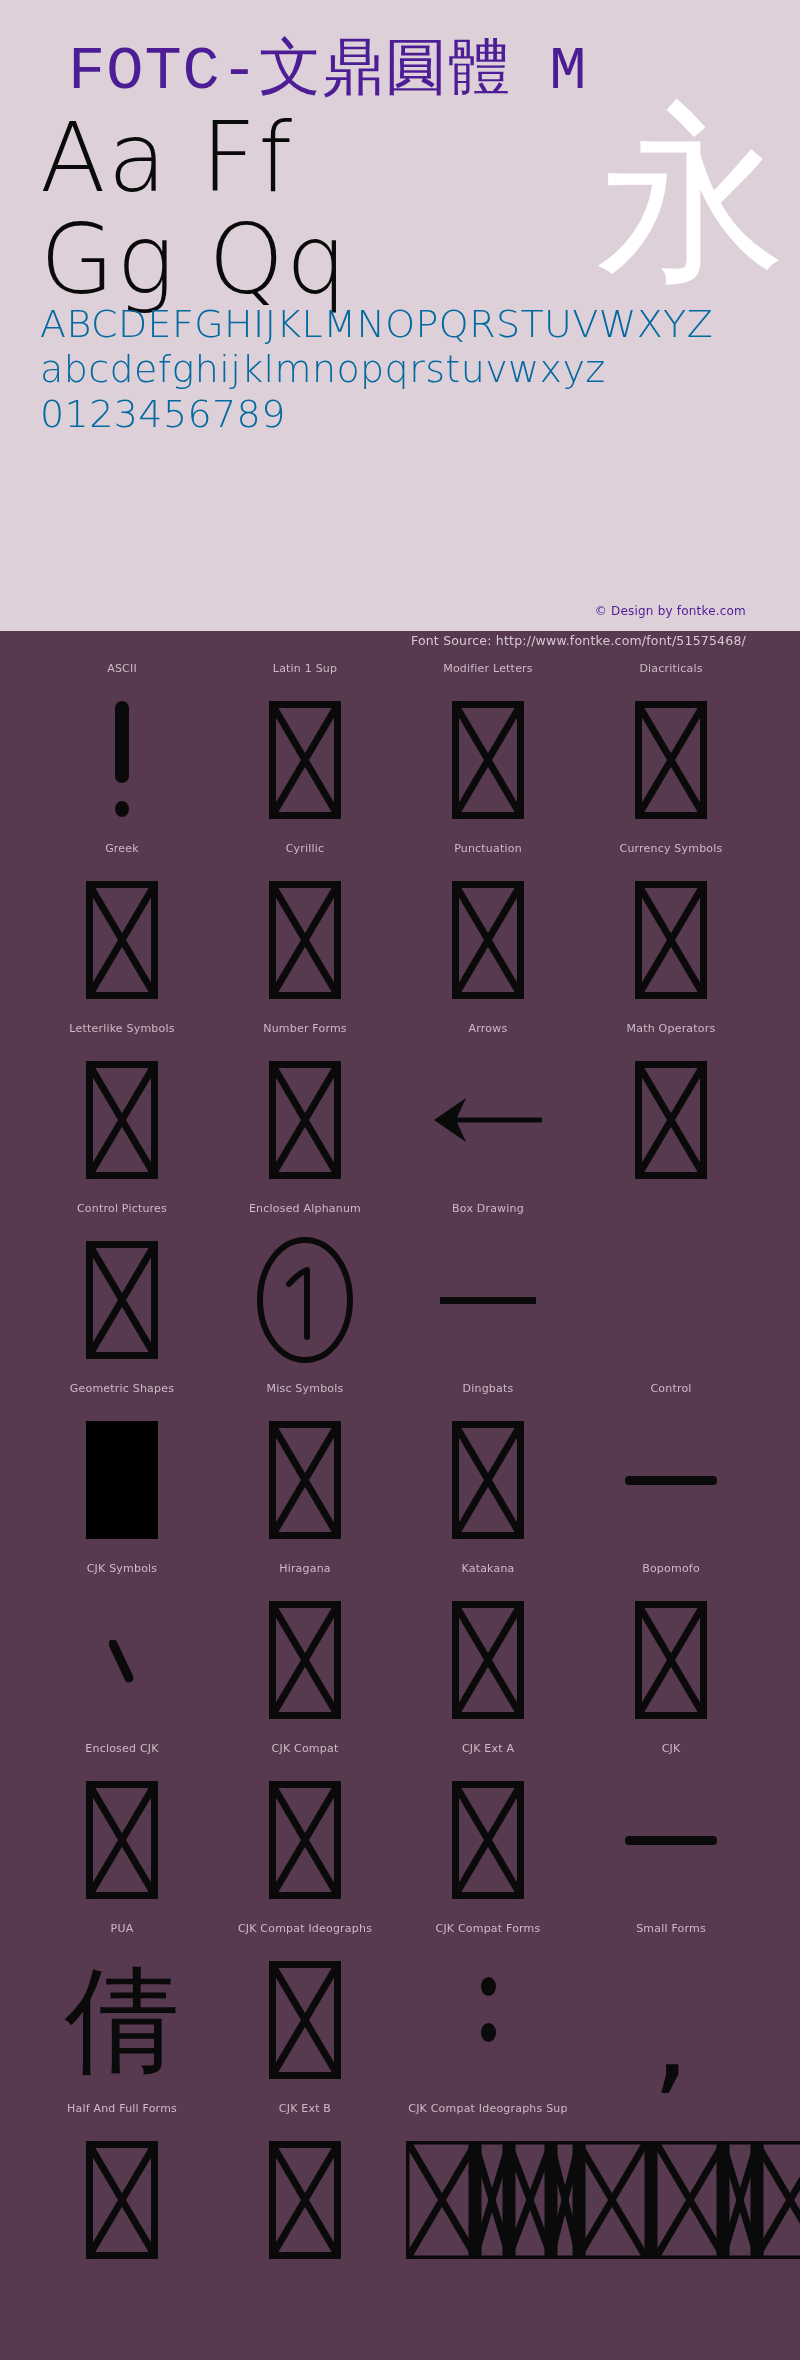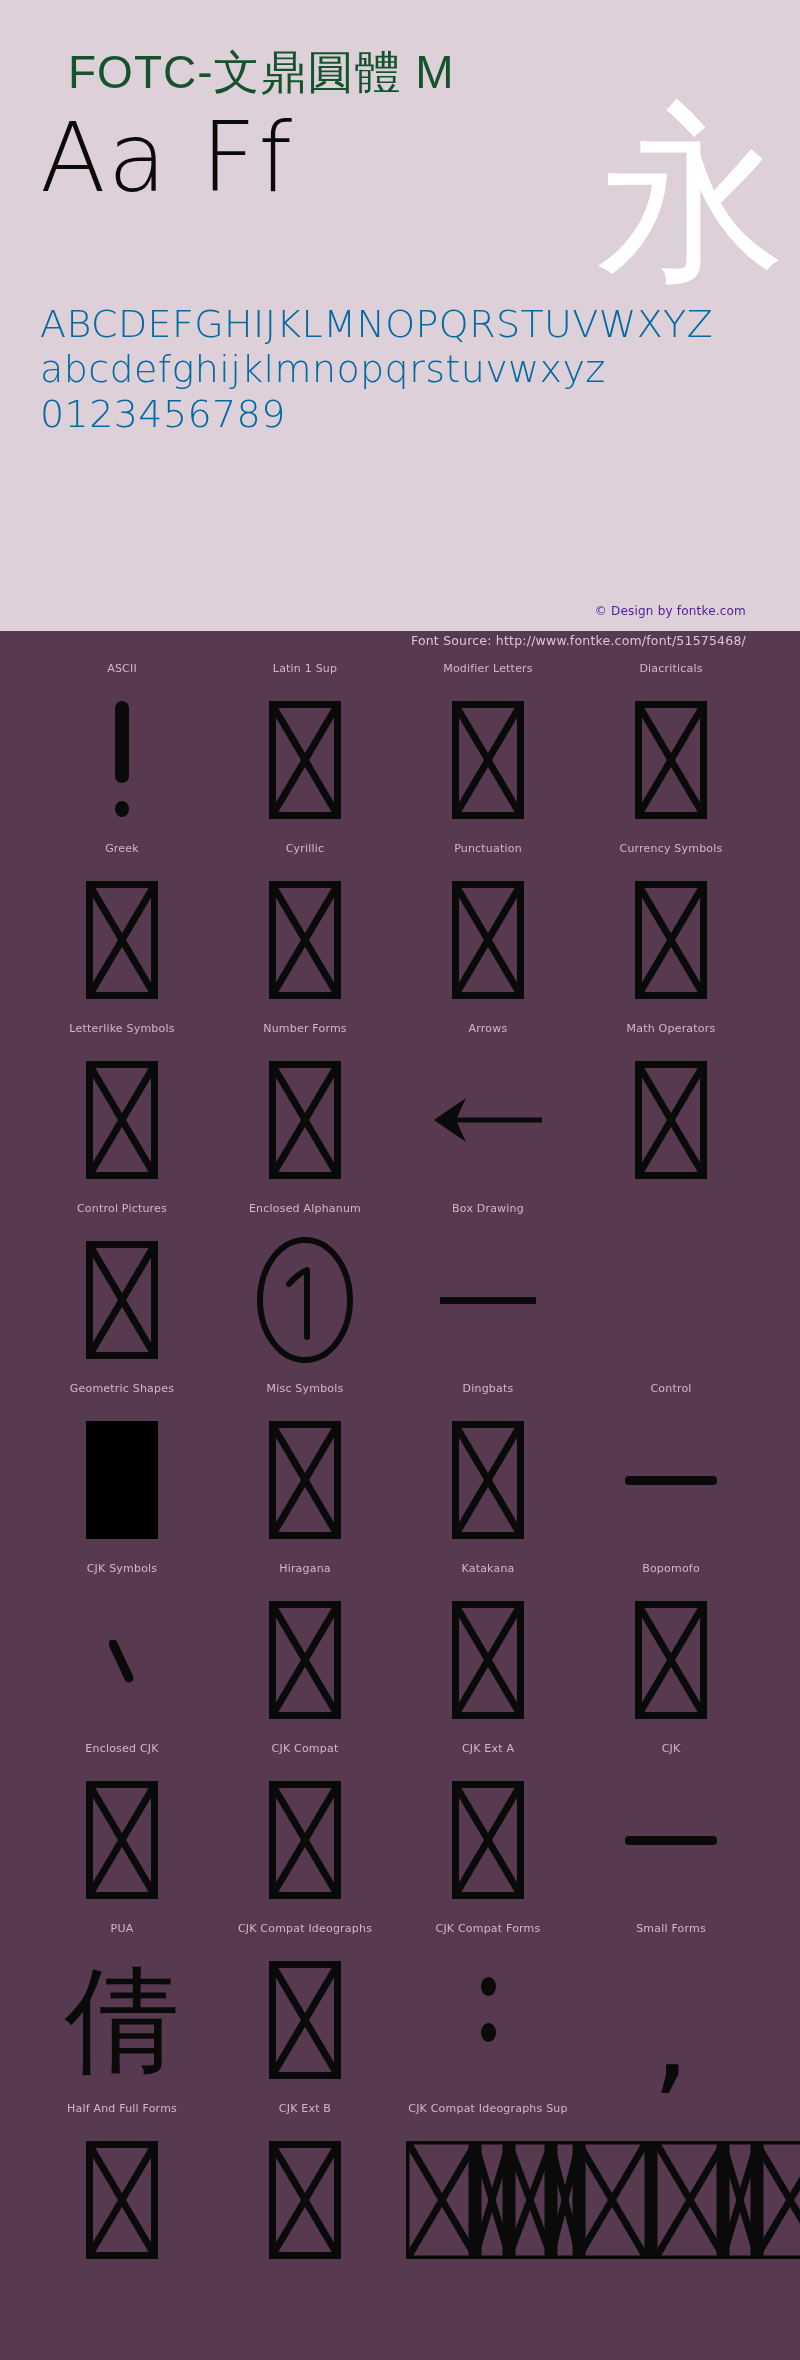--- a/index.html
+++ b/index.html
@@ -23,26 +23,26 @@
     width: 800px;
     height: 638px;
     background: #ded0d8;
     overflow: hidden;
   }
 
   #banner-title {
     position: absolute;
     left: 68px;
     top: 44px;
-    font-size: 46px;
+    font-size: 62px;
     line-height: 56px;
     letter-spacing: 1px;
-    color: #14532d;
+    color: #4c1d95;
     white-space: nowrap;
-    font-family: Liberation Sans, sans-serif;
+    font-family: Liberation Mono, monospace;
     font-weight: 400;
   }
 
   .big-pairs {
     position: absolute;
     left: 40px;
     font-size: 96px;
     line-height: 100px;
     color: #0a0a0a;
     letter-spacing: 2px;
@@ -272,20 +272,21 @@
 </style>
 </head>
 <body>
 
 <div id="banner">
 
   <div id="banner-title">FOTC-文鼎圓體 M</div>
 
   <div class="big-pairs" id="pair-row-1">Aa    Ff</div>
 
+  <div class="big-pairs" id="pair-row-2">Gg    Qq</div>
 
   <div id="cjk-sample">永</div>
 
   <div class="alpha-line" id="alpha-upper">ABCDEFGHIJKLMNOPQRSTUVWXYZ</div>
 
   <div class="alpha-line" id="alpha-lower">abcdefghijklmnopqrstuvwxyz</div>
 
   <div class="alpha-line" id="alpha-digits">0123456789</div>
 
   <div id="design-credit">© Design by fontke.com</div>

